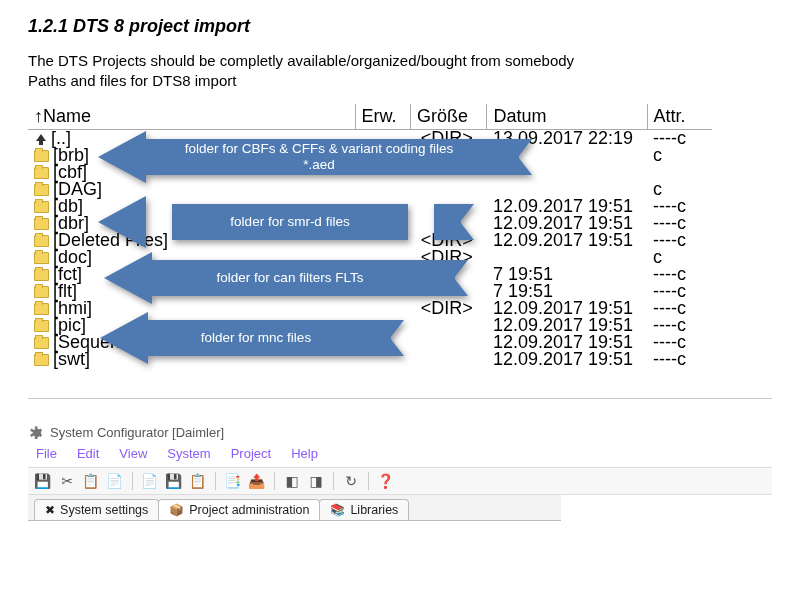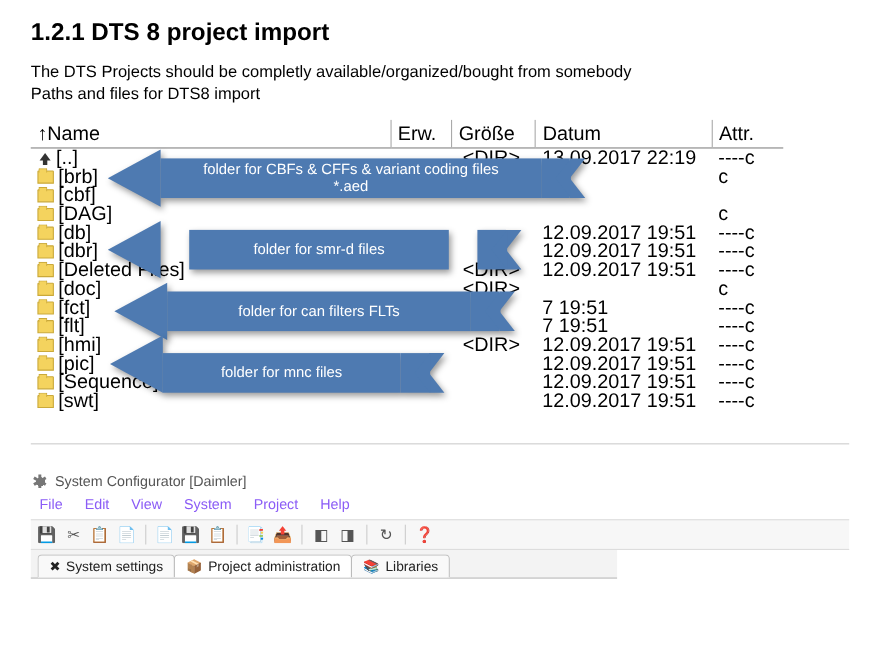--- a/index.html
+++ b/index.html
@@ -6,23 +6,24 @@
     margin: 0;
     padding: 16px 28px;
     font-family: Arial, sans-serif;
     font-size: 14px;
     color: #000;
     background: #fff;
     width: 800px;
     box-sizing: border-box;
   }
   h2 {
-    font-size: 22px;
+    font-size: 18px;
     font-weight: bold;
     margin: 0 0 14px 0;
+    font-style: italic;
   }
   .desc {
     font-size: 15px;
     margin-bottom: 14px;
     line-height: 1.3;
   }
   
   .file-table {
     font-size: 18px;
     border-collapse: collapse;
@@ -314,21 +315,21 @@
       <div class="callout" style="top: 92px; left: 70px; gap: 26px;">
         <div class="callout-head"></div>
         <div class="callout-body" style="width: 220px;">folder for smr-d files</div>
         <div class="callout-tail"></div>
       </div>
       <div class="callout" style="top: 148px; left: 76px;">
         <div class="callout-head"></div>
         <div class="callout-body" style="width: 260px;">folder for can filters FLTs</div>
         <div class="callout-tail"></div>
       </div>
-      <div class="callout" style="top: 196px; left: 72px; align-items: flex-end;">
+      <div class="callout" style="top: 208px; left: 72px;">
         <div class="callout-head"></div>
         <div class="callout-body" style="width: 200px;">folder for mnc files</div>
         <div class="callout-tail"></div>
       </div>
     </div>
 </div>
 
 <div class="app">
   <div class="app-title">
     <span class="gear"></span>

